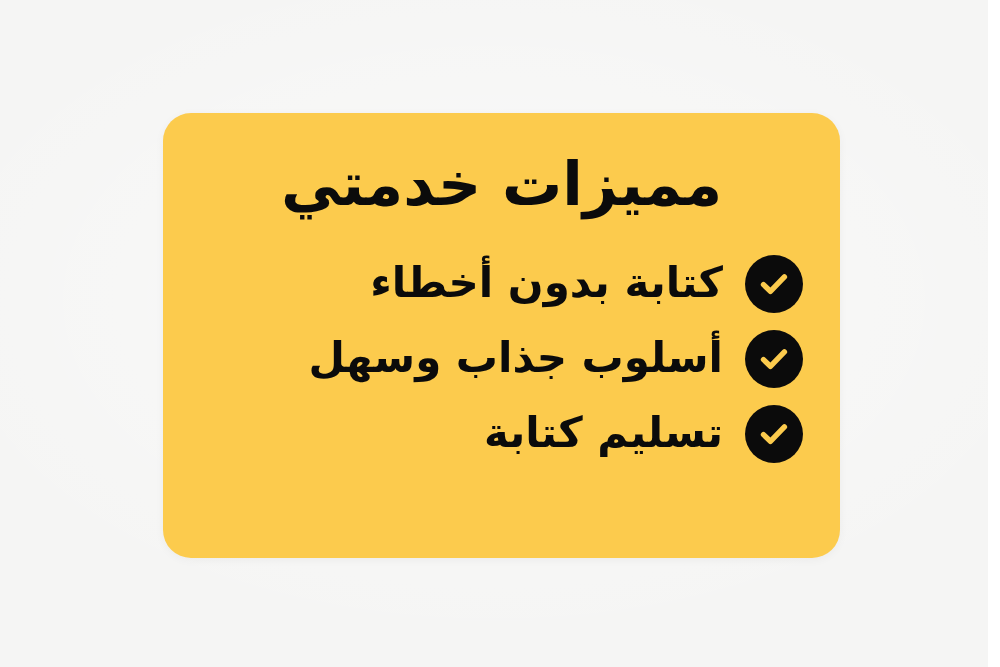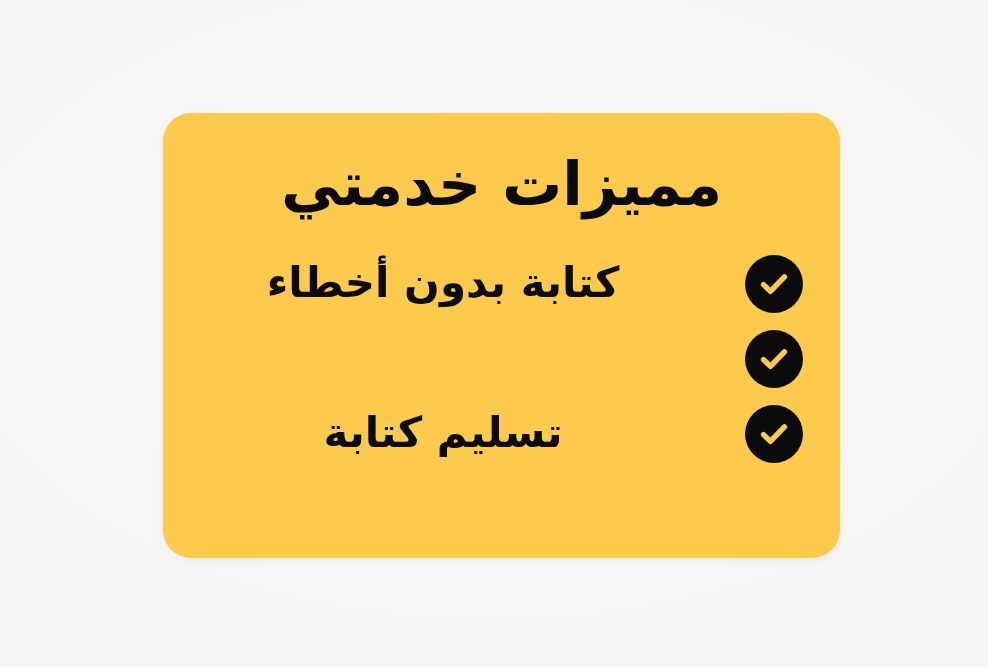--- a/index.html
+++ b/index.html
@@ -91,21 +91,21 @@
   }
 
   .check-badge svg {
     display: block;
     width: 34px;
     height: 34px;
   }
 
   .feature-label {
     flex: 1 1 auto;
-    text-align: center;
+    text-align: right;
     font-size: 42px;
     font-weight: 600;
     line-height: 1.12;
     color: #0b0b0b;
     white-space: nowrap;
     padding-bottom: 3px;
   }
 </style>
 </head>
 <body>
@@ -129,20 +129,21 @@
         <span class="feature-label">كتابة بدون أخطاء</span>
       </div>
 
 
       <div class="feature-row">
         <span class="check-badge">
           <svg viewBox="0 0 34 34" aria-hidden="true">
             <path d="M6.5 17.6 L13.4 24.3 L27.4 9.9" fill="none" stroke="#fccb4d" stroke-width="5.4" stroke-linecap="round" stroke-linejoin="round"></path>
           </svg>
         </span>
+        <span class="feature-label">أسلوب جذاب وسهل</span>
       </div>
 
       <div class="feature-row">
         <span class="check-badge">
           <svg viewBox="0 0 34 34" aria-hidden="true">
             <path d="M6.5 17.6 L13.4 24.3 L27.4 9.9" fill="none" stroke="#fccb4d" stroke-width="5.4" stroke-linecap="round" stroke-linejoin="round"></path>
           </svg>
         </span>
         <span class="feature-label">تسليم كتابة</span>
       </div>

